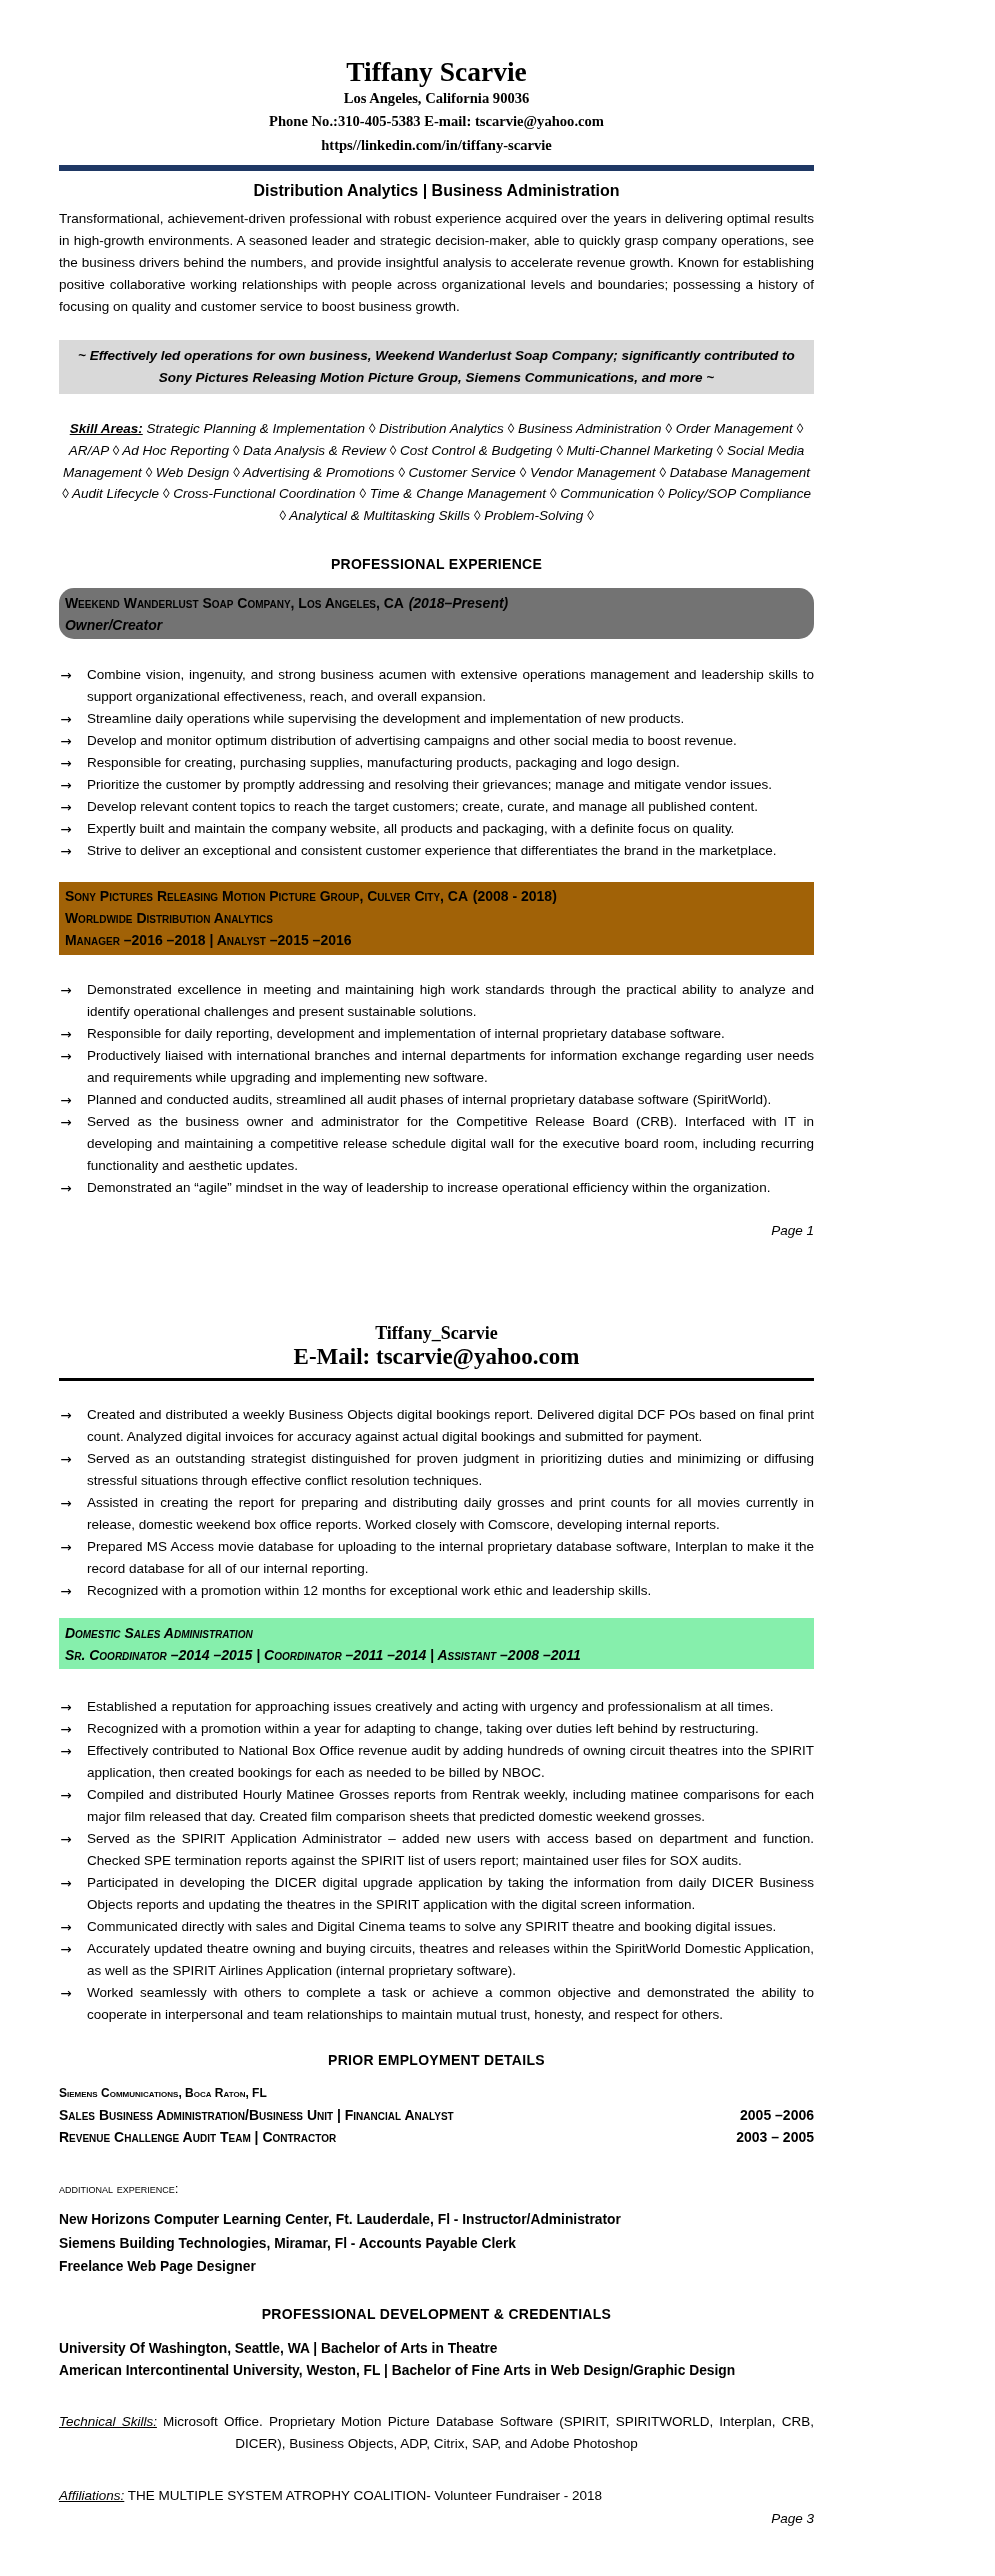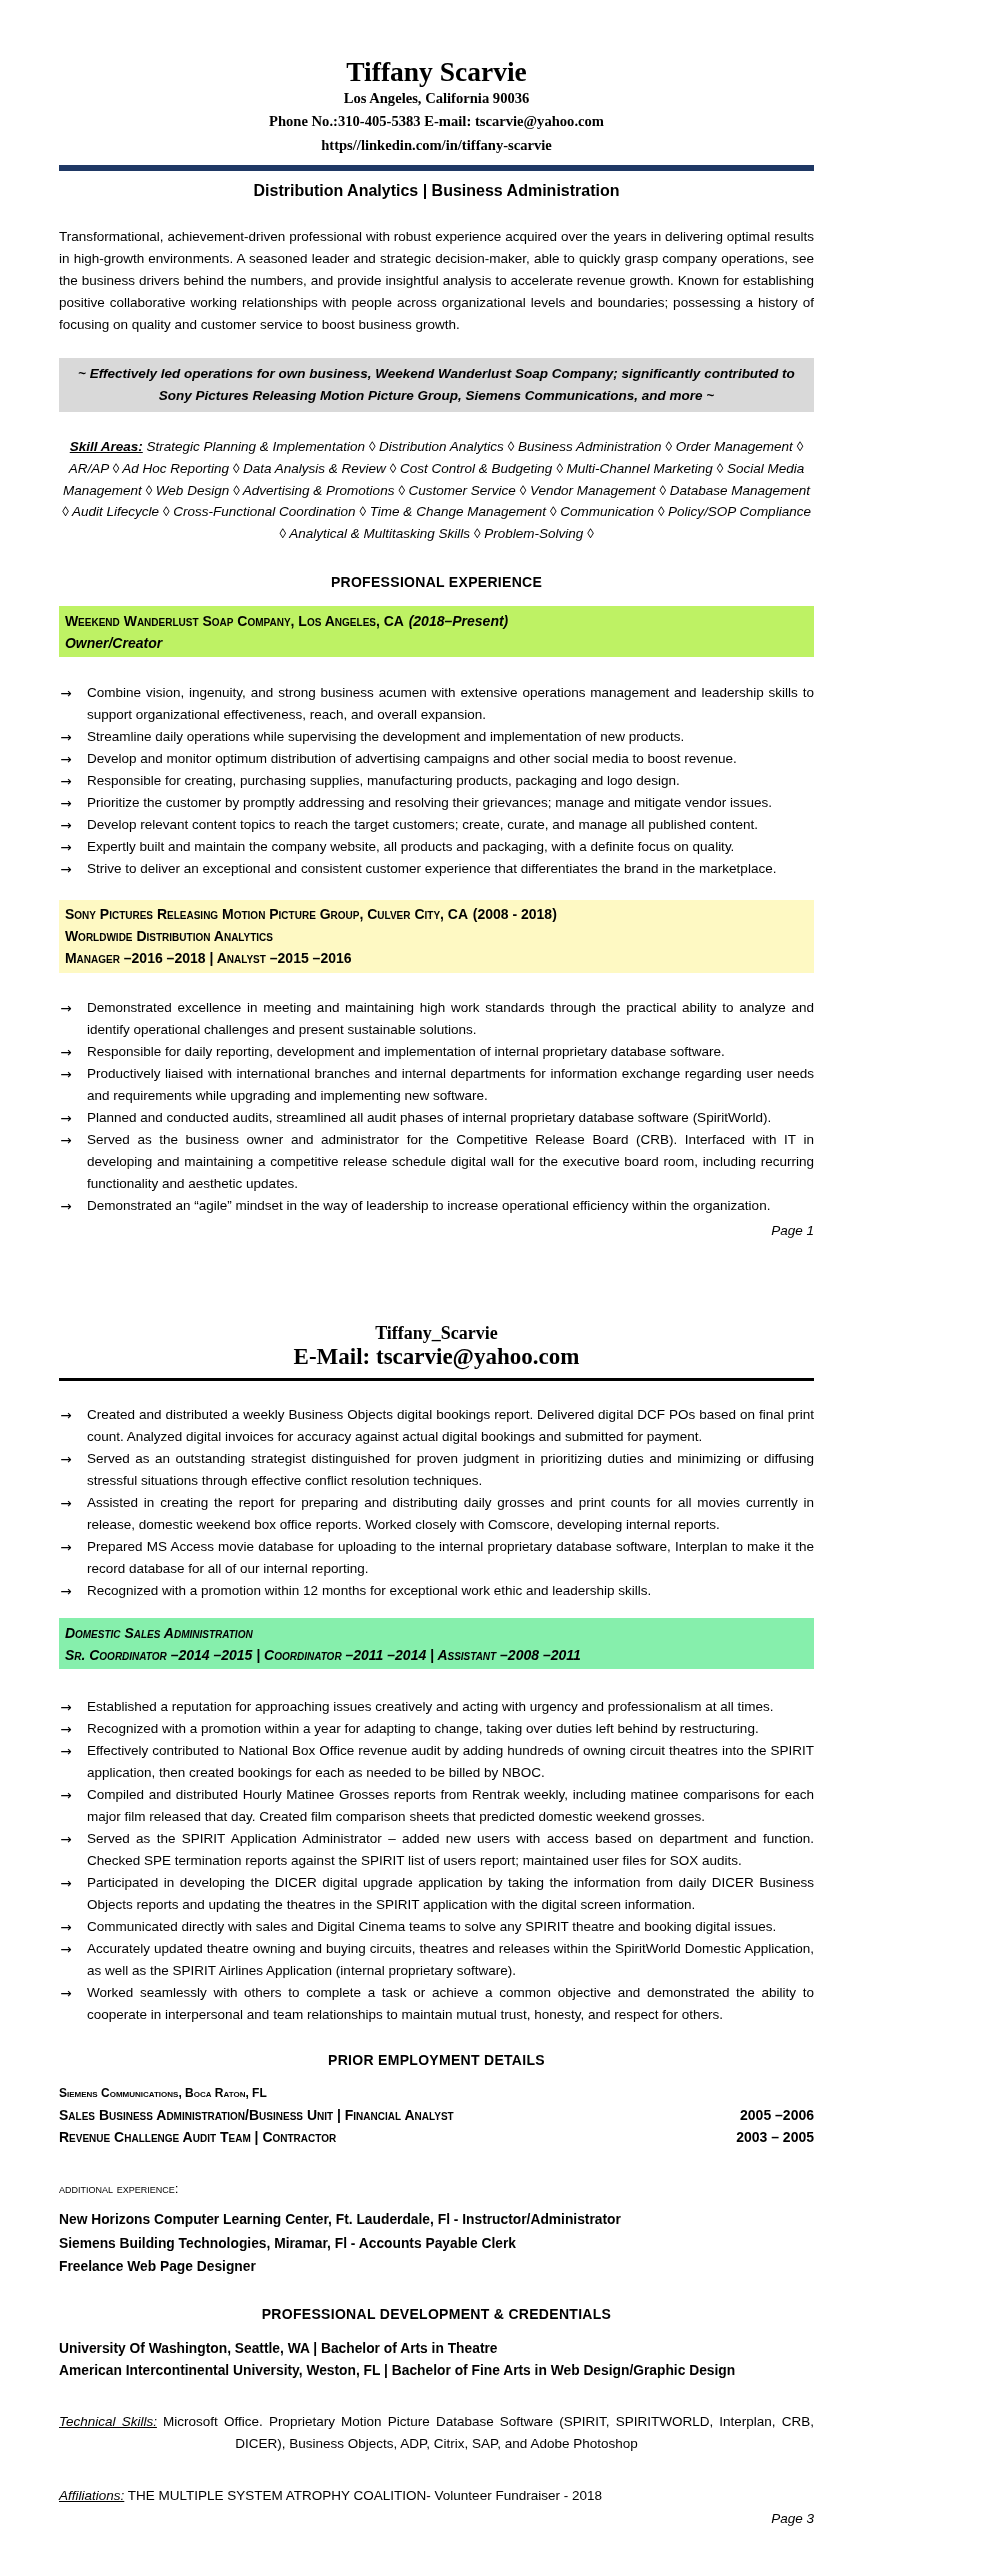--- a/index.html
+++ b/index.html
@@ -6,21 +6,21 @@
   body{width:995px;font-family:"Liberation Sans",sans-serif;color:#000;}
   .page{width:873px;height:1288px;position:relative;box-sizing:border-box;
         padding:0 59px;overflow:hidden;background:#fff;}
   
   .name{font-family:"Liberation Serif",serif;font-size:27.5px;font-weight:bold;
         text-align:center;padding-top:57px;line-height:30px;}
   .contact{font-family:"Liberation Serif",serif;font-size:14.6px;font-weight:bold;
         text-align:center;line-height:23.4px;}
   .rule-navy{height:5.3px;margin-top:8.2px;}
   .headline{font-size:16px;font-weight:bold;text-align:center;margin-top:11.7px;}
-  .summary{font-size:13.5px;line-height:22px;text-align:justify;margin-top:26px;}
+  .summary{font-size:13.5px;line-height:22px;text-align:justify;margin-top:8px;}
   .quote{font-size:13.5px;line-height:22px;font-weight:bold;font-style:italic;
         text-align:center;margin-top:22px;padding:4.7px 16.4px;box-sizing:border-box;}
   .skills{font-size:13.5px;line-height:21.7px;font-style:italic;text-align:center;margin-top:24.6px;}
   .skills .label{font-weight:bold;text-decoration:underline;}
   .sec-heading{font-size:14px;font-weight:bold;text-align:center;margin-top:29px;letter-spacing:0.3px;}
   
   .job-bar{margin-top:16.4px;padding:3.5px 5.9px;font-weight:bold;font-size:14px;line-height:22px;}
   .sc{font-variant:small-caps;}
   .it{font-style:italic;}
   .job-bar .dates{margin-left:4.7px;}
@@ -58,39 +58,39 @@
   <div class="headline">Distribution Analytics | Business Administration</div>
   <div class="summary">Transformational, achievement-driven professional with robust experience acquired over the years in delivering optimal results in high-growth environments. A seasoned leader and strategic decision-maker, able to quickly grasp company operations, see the business drivers behind the numbers, and provide insightful analysis to accelerate revenue growth. Known for establishing positive collaborative working relationships with people across organizational levels and boundaries; possessing a history of focusing on quality and customer service to boost business growth.</div>
   <div class="quote gray-bg" style="background: rgb(217, 217, 217);">~ Effectively led operations for own business, Weekend Wanderlust Soap Company; significantly contributed to Sony Pictures Releasing Motion Picture Group, Siemens Communications, and more ~</div>
 
   <div class="skills">
     <span class="label">Skill Areas:</span><span> Strategic Planning &amp; Implementation ◊ Distribution Analytics ◊ Business Administration ◊ Order Management ◊ AR/AP ◊ Ad Hoc Reporting ◊ Data Analysis &amp; Review ◊ Cost Control &amp; Budgeting ◊ Multi-Channel Marketing ◊ Social Media Management ◊ Web Design ◊ Advertising &amp; Promotions ◊ Customer Service ◊ Vendor Management ◊ Database Management ◊ Audit Lifecycle ◊ Cross-Functional Coordination ◊ Time &amp; Change Management ◊ Communication ◊ Policy/SOP Compliance ◊ Analytical &amp; Multitasking Skills ◊ Problem-Solving ◊</span>
   </div>
 
   <div class="sec-heading">PROFESSIONAL EXPERIENCE</div>
 
-  <div class="job-bar gray-bg" style="background: #bef264;">
+  <div class="job-bar gray-bg" style="background: #737373; border-radius: 15px;">
     <div>
       <span class="sc">Weekend Wanderlust Soap Company, Los Angeles, CA</span><span class="it dates">(2018–Present)</span>
     </div>
     <div class="it">Owner/Creator</div>
   </div>
 
   <ul class="bullets">
     <li><span class="arr">→</span><span>Combine vision, ingenuity, and strong business acumen with extensive operations management and leadership skills to support organizational effectiveness, reach, and overall expansion.</span></li>
     <li><span class="arr">→</span><span>Streamline daily operations while supervising the development and implementation of new products.</span></li>
     <li><span class="arr">→</span><span>Develop and monitor optimum distribution of advertising campaigns and other social media to boost revenue.</span></li>
     <li><span class="arr">→</span><span>Responsible for creating, purchasing supplies, manufacturing products, packaging and logo design.</span></li>
     <li><span class="arr">→</span><span>Prioritize the customer by promptly addressing and resolving their grievances; manage and mitigate vendor issues.</span></li>
     <li><span class="arr">→</span><span>Develop relevant content topics to reach the target customers; create, curate, and manage all published content.</span></li>
     <li><span class="arr">→</span><span>Expertly built and maintain the company website, all products and packaging, with a definite focus on quality.</span></li>
     <li><span class="arr">→</span><span>Strive to deliver an exceptional and consistent customer experience that differentiates the brand in the marketplace.</span></li>
   </ul>
 
-  <div class="job-bar gray-bg" style="margin-top: 20px; background: #fef9c3;">
+  <div class="job-bar gray-bg" style="margin-top: 20px; background: #a16207;">
     <div>
       <span class="sc">Sony Pictures Releasing Motion Picture Group, Culver City, CA</span><span class="dates">(2008 - 2018)</span>
     </div>
     <div class="sc">Worldwide Distribution Analytics</div>
     <div class="sc">Manager –2016 –2018 | Analyst –2015 –2016</div>
   </div>
 
   <ul class="bullets">
     <li><span class="arr">→</span><span>Demonstrated excellence in meeting and maintaining high work standards through the practical ability to analyze and identify operational challenges and present sustainable solutions.</span></li>
     <li><span class="arr">→</span><span>Responsible for daily reporting, development and implementation of internal proprietary database software.</span></li>

